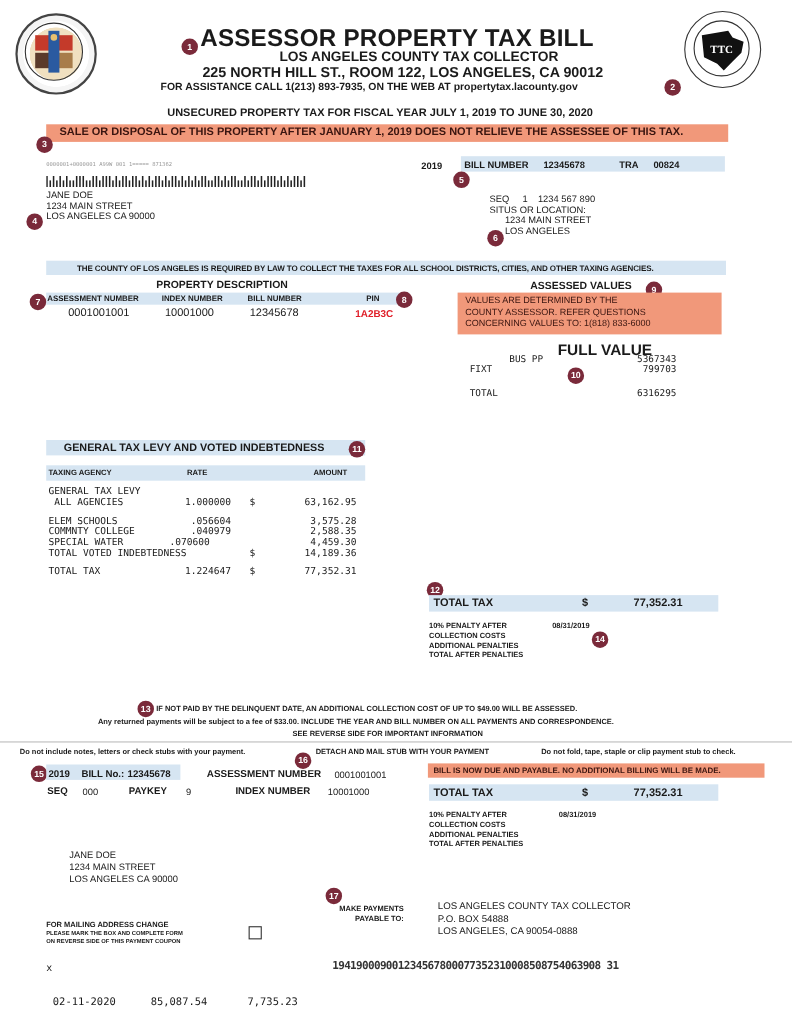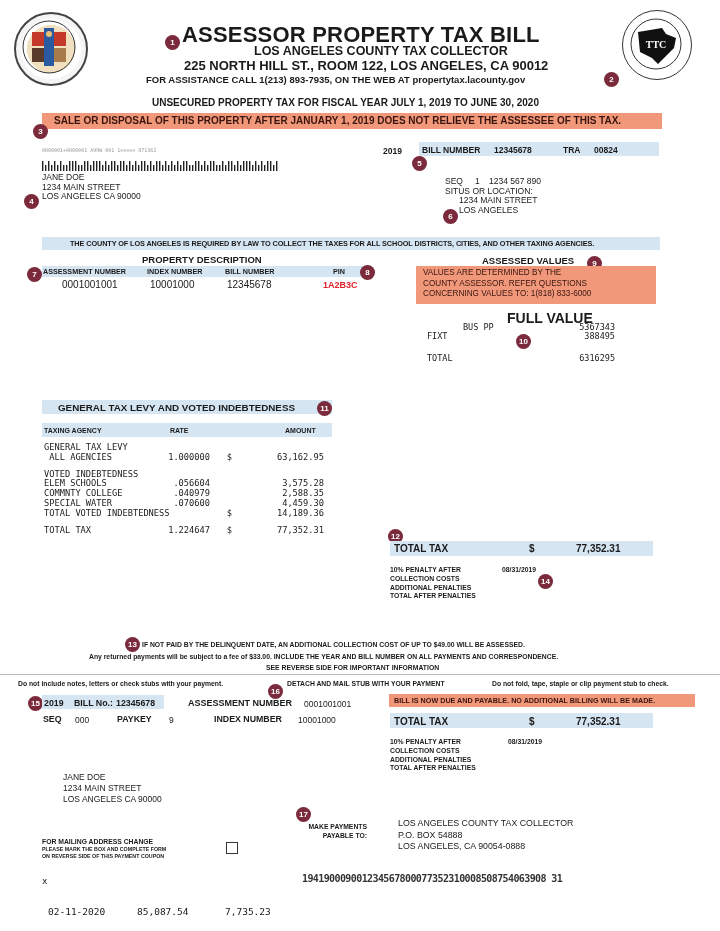--- a/index.html
+++ b/index.html
@@ -183,21 +183,21 @@
 <div class="abs salmon" style="left:416px;top:266px;width:240px;height:38px;"></div>
 <div class="abs" style="left:423px;top:268px;font-size:8.2px;line-height:10.5px;color:#3a1510;">
   <div>VALUES ARE DETERMINED BY THE</div>
   <div>COUNTY ASSESSOR. REFER QUESTIONS</div>
   <div>CONCERNING VALUES TO:  1(818) 833-6000</div>
 </div>
 <div class="abs b" style="left:507px;top:310px;font-size:14px;">FULL VALUE</div>
 <div class="abs mono" style="left:427px;top:322px;font-size:8.5px;margin-left:36px;">BUS PP</div>
 <div class="abs mono" style="left:560px;top:322px;width:55px;text-align:right;font-size:8.5px;">5367343</div>
 <div class="abs mono" style="left:427px;top:331px;font-size:8.5px;">FIXT</div>
-<div class="abs mono" style="left:560px;top:331px;width:55px;text-align:right;font-size:8.5px;">388495</div>
+<div class="abs mono" style="left:560px;top:331px;width:55px;text-align:right;font-size:8.5px;">799703</div>
 <div class="marker" style="left:516px;top:334px;">10</div>
 <div class="abs mono" style="left:427px;top:353px;font-size:8.5px;">TOTAL</div>
 <div class="abs mono" style="left:560px;top:353px;width:55px;text-align:right;font-size:8.5px;">6316295</div>
 
 <div class="abs blue" style="left:42px;top:400px;width:290px;height:14px;"></div>
 <div class="abs b" style="left:58px;top:402px;font-size:9.8px;">GENERAL TAX LEVY AND VOTED INDEBTEDNESS</div>
 <div class="marker" style="left:317px;top:401px;">11</div>
 <div class="abs blue" style="left:42px;top:423px;width:290px;height:14px;"></div>
 <div class="abs b" style="left:44px;top:427px;font-size:7px;">TAXING AGENCY</div>
 <div class="abs b" style="left:170px;top:427px;font-size:7px;">RATE</div>
@@ -205,36 +205,35 @@
 
 <div class="abs mono" style="left:44px;top:443px;font-size:8.7px;line-height:9.8px;width:280px;">
   <div>GENERAL TAX LEVY</div>
   <div class="row">
     <span style="width:110px;white-space:pre"> ALL AGENCIES</span>
     <span style="width:56px;text-align:right">1.000000</span>
     <span style="width:22px;text-align:right">$</span>
     <span style="width:92px;text-align:right">63,162.95</span>
   </div>
   <div style="height:7px"></div>
-  <div>VOTED INDEBTEDNESS</div>
   <div class="row">
     <span style="width:110px">ELEM SCHOOLS</span>
     <span style="width:56px;text-align:right">.056604</span>
     <span style="width:22px"></span>
     <span style="width:92px;text-align:right">3,575.28</span>
   </div>
   <div class="row">
     <span style="width:110px">COMMNTY COLLEGE</span>
     <span style="width:56px;text-align:right">.040979</span>
     <span style="width:22px"></span>
     <span style="width:92px;text-align:right">2,588.35</span>
   </div>
   <div class="row">
     <span style="width:110px">SPECIAL WATER</span>
-    <span style="width:56px;text-align:right">.070600</span>
+    <span style="width:56px;text-align:left">.070600</span>
     <span style="width:22px"></span>
     <span style="width:92px;text-align:right">4,459.30</span>
   </div>
   <div class="row">
     <span style="width:166px;white-space:nowrap">TOTAL VOTED INDEBTEDNESS</span>
     <span style="width:22px;text-align:right">$</span>
     <span style="width:92px;text-align:right">14,189.36</span>
   </div>
   <div style="height:7px"></div>
   <div class="row">

